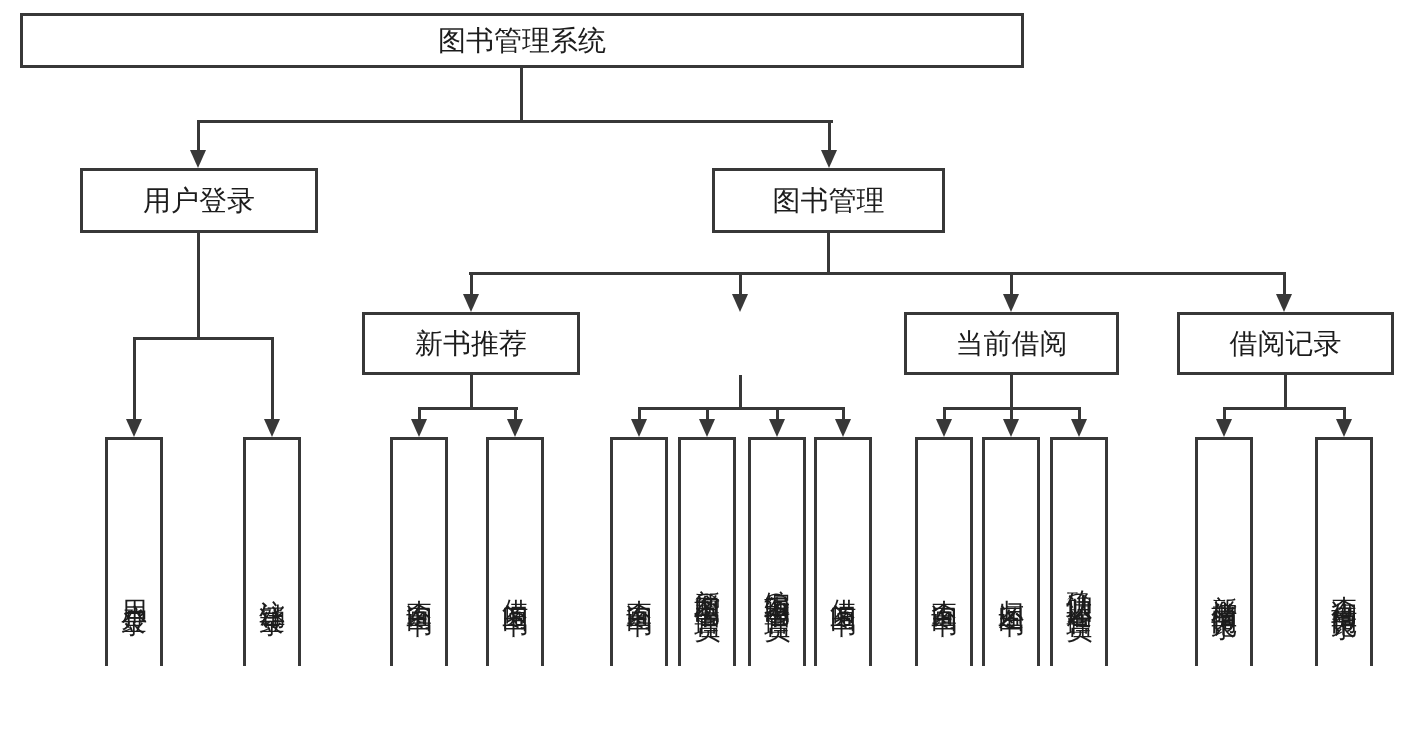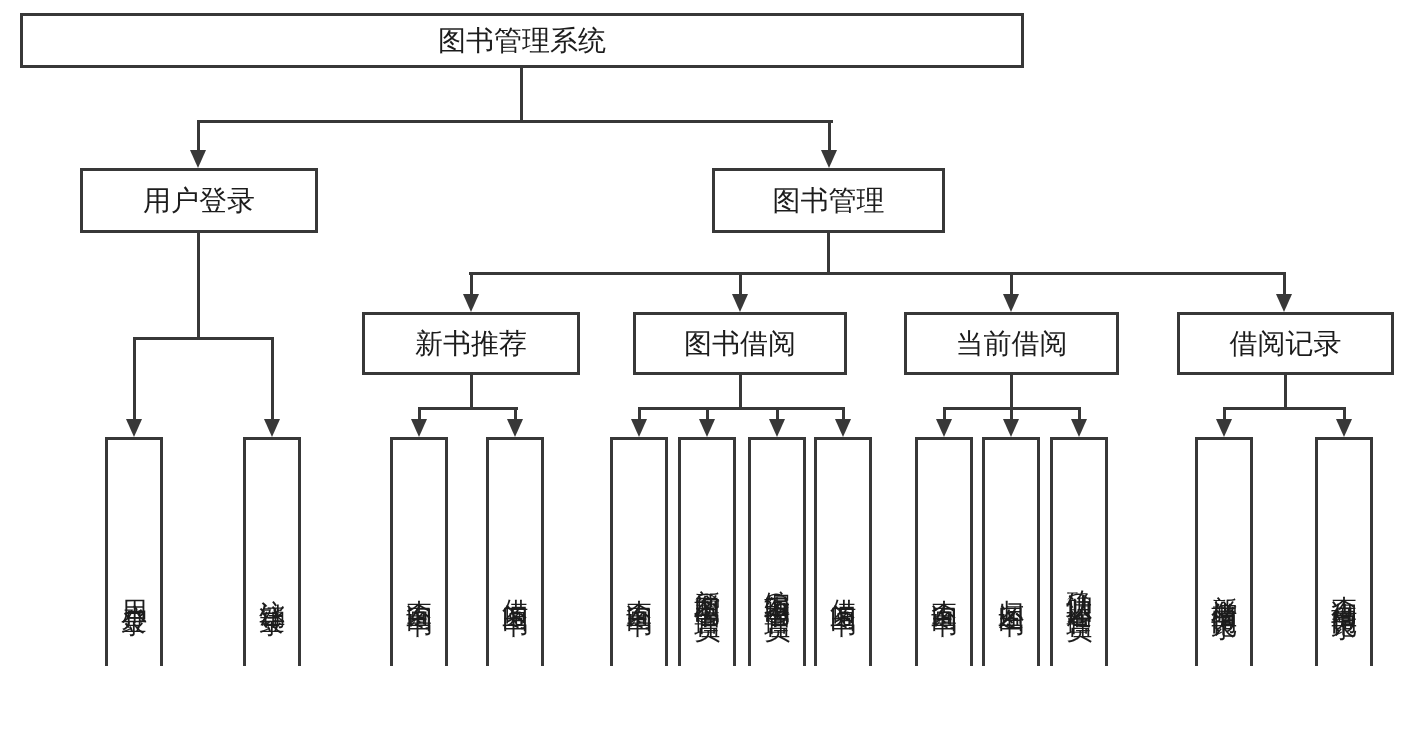--- a/index.html
+++ b/index.html
@@ -47,23 +47,20 @@
 
   <div class="box" style="left:80px;top:168px;width:238px;height:65px;">
     <span class="lbl">用户登录</span>
   </div>
   <div class="box" style="left:712px;top:168px;width:233px;height:65px;">
     <span class="lbl">图书管理</span>
   </div>
 
   <div class="box" style="left:362px;top:312px;width:218px;height:63px;">
     <span class="lbl">新书推荐</span>
-  </div>
-  <div class="box" style="left:633px;top:312px;width:214px;height:63px;">
-    <span class="lbl">图书借阅</span>
   </div>
   <div class="box" style="left:1177px;top:312px;width:217px;height:63px;">
     <span class="lbl">借阅记录</span>
   </div>
   <div class="box" style="left:904px;top:312px;width:215px;height:63px;">
     <span class="lbl">当前借阅</span>
   </div>
 
   <div class="box leaf" style="left:105px;top:437px;width:58px;height:300px;">
     <span class="lbl">用户登录</span>

